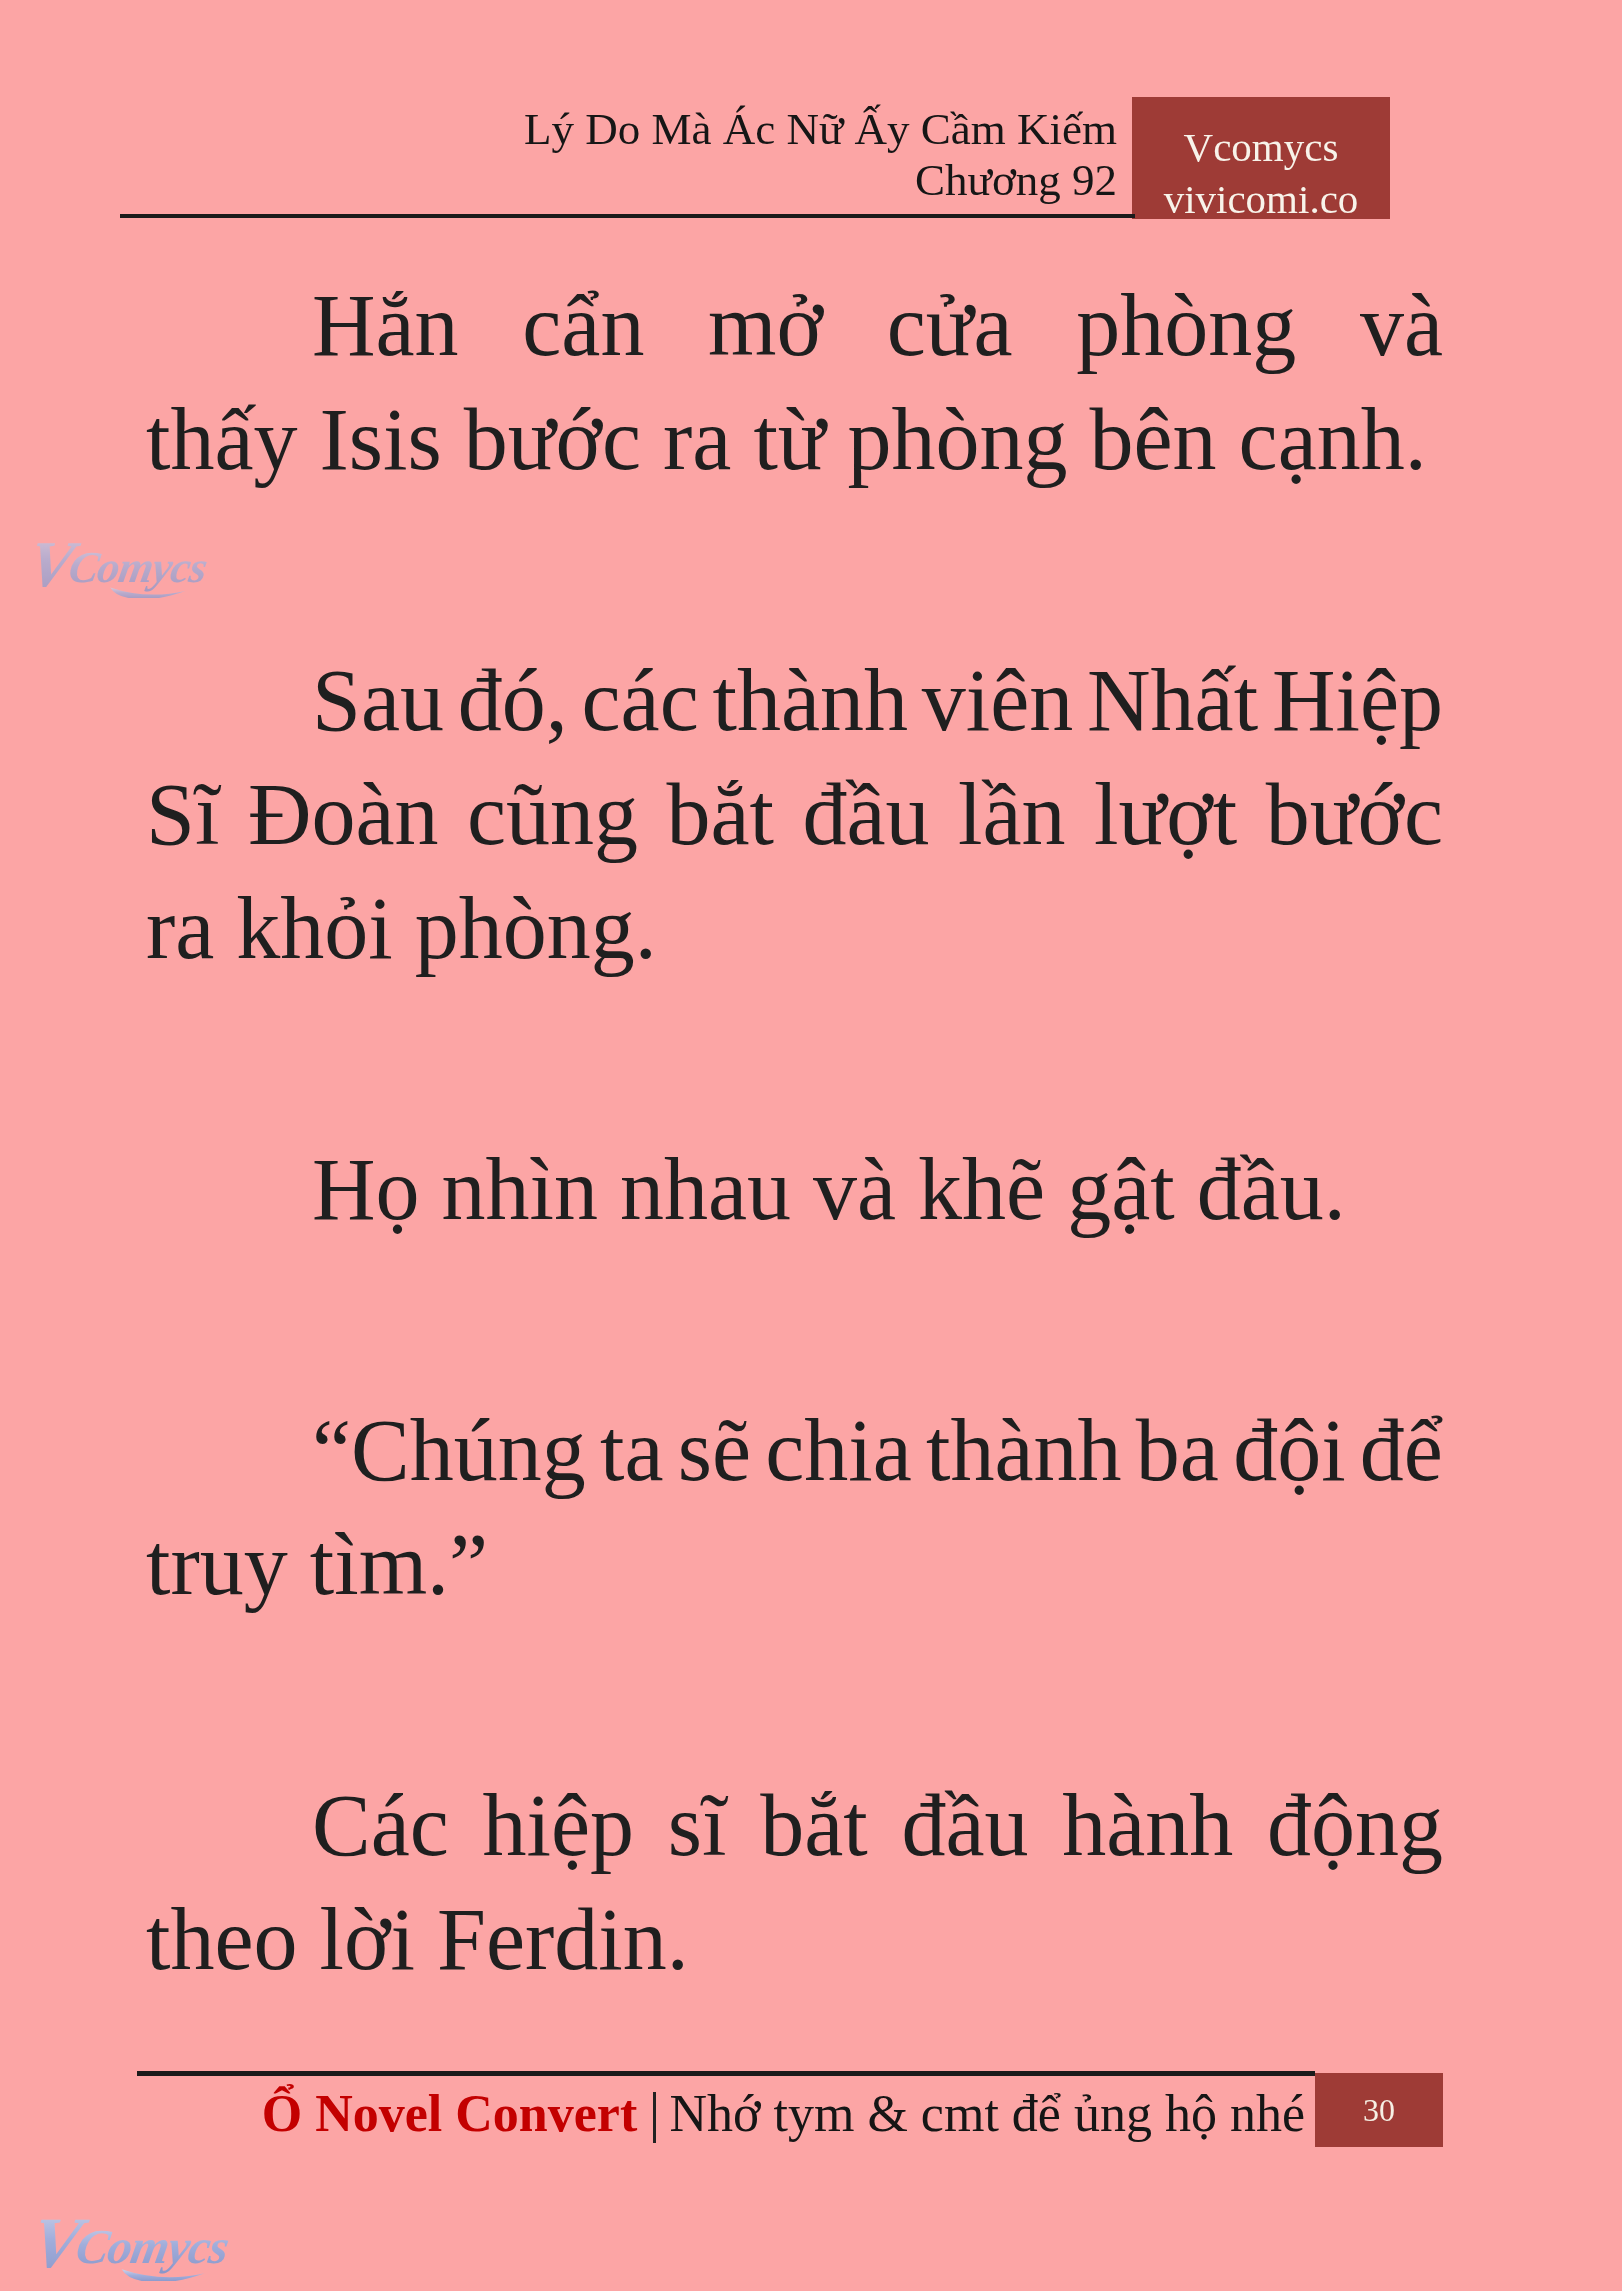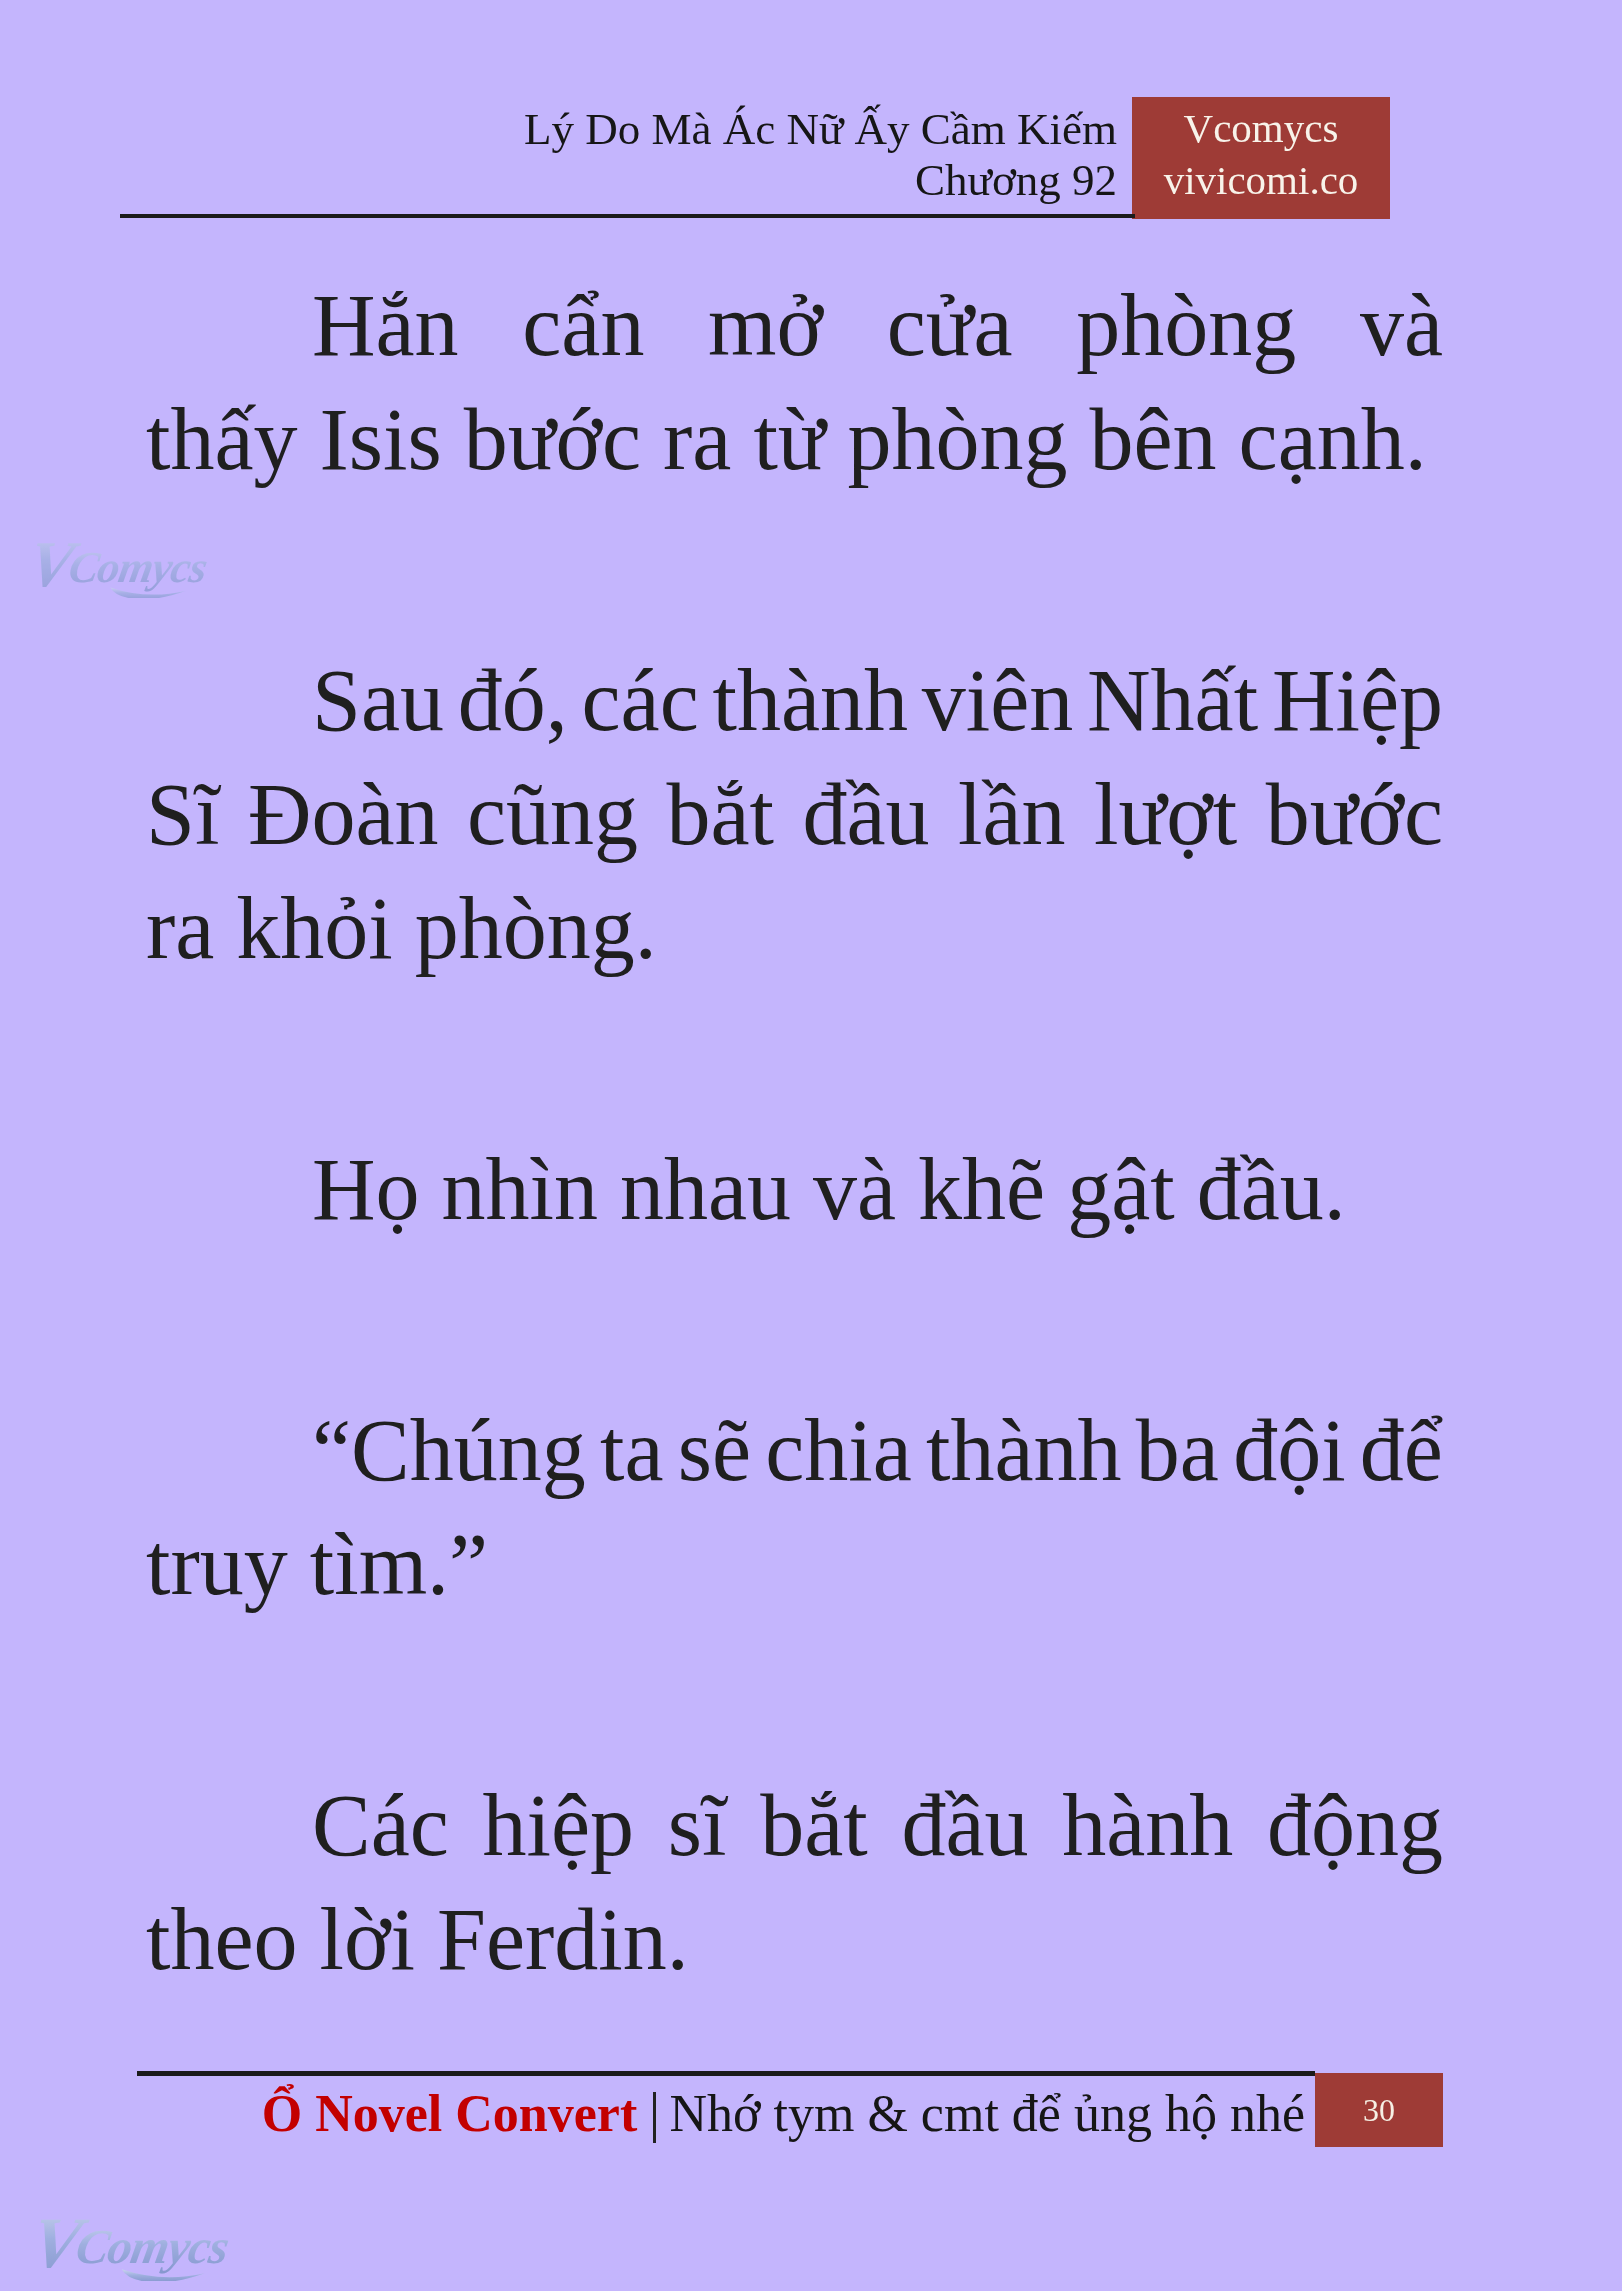--- a/index.html
+++ b/index.html
@@ -1,19 +1,19 @@
 <!DOCTYPE html>
 <html><head>
 <meta charset="utf-8">
 <style>
   html,body{margin:0;padding:0;background:#e9e9e9;}
   .page{
     position:relative;
     width:1622px;height:2292px;
-    background:#c4b5fd;
+    background:#fca5a5;
     font-family:"Liberation Serif", serif;
     overflow:hidden;
     margin:0 auto;
   }
   
   .header-title{
     position:absolute;
     top:104px; right:505px;
     text-align:right;
     font-size:45px; line-height:51px;
@@ -21,21 +21,21 @@
     white-space:nowrap;
   }
   .brand-box{
     position:absolute;
     left:1132px; top:97px;
     width:258px; height:122px;
     background:#9e3b36;
     color:#f8f3ea;
     text-align:center;
     font-size:41px; line-height:52px;
-    padding-top:5px;
+    padding-top:24px;
     box-sizing:border-box;
   }
   .header-rule{
     position:absolute;
     left:120px; top:214px;
     width:1015px; height:3.9px;
     background:#1b1b1b;
   }
   
   .body-text{

